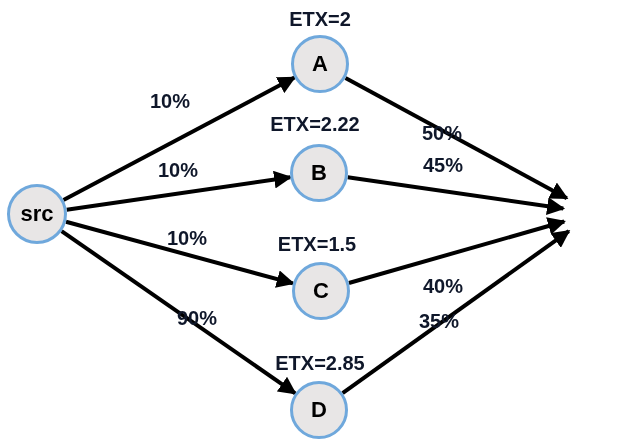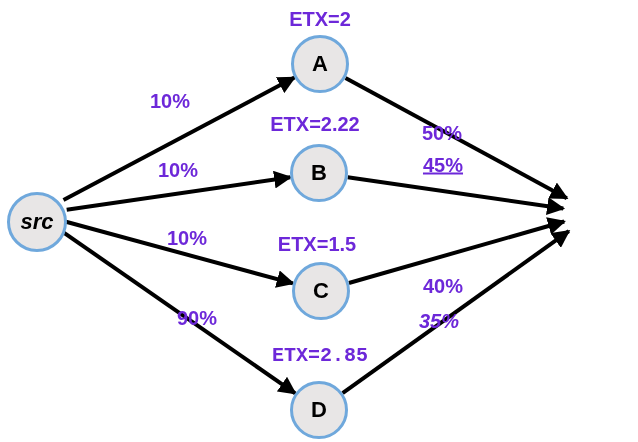--- a/index.html
+++ b/index.html
@@ -32,21 +32,21 @@
     justify-content: center;
     font-weight: bold;
     font-size: 22px;
     color: #000000;
     z-index: 2;
   }
   .lbl {
     position: absolute;
     transform: translate(-50%, -50%);
     font-weight: bold;
-    color: #6d28d9;
+    color: #0f172a;
     white-space: nowrap;
     z-index: 3;
   }
   .etx { font-size: 20px; }
   .pct { font-size: 20px; }
 </style>
 </head>
 <body>
 
 <div class="stage">
@@ -60,33 +60,33 @@
     <line class="edge-line" x1="63.5" y1="200.0" x2="294.4" y2="77.6" marker-end="url(#arrow)"></line>
     <line class="edge-line" x1="66.7" y1="209.7" x2="290.3" y2="177.2" marker-end="url(#arrow)"></line>
     <line class="edge-line" x1="66.0" y1="221.8" x2="293.0" y2="283.4" marker-end="url(#arrow)"></line>
     <line class="edge-line" x1="61.6" y1="231.1" x2="295.2" y2="393.4" marker-end="url(#arrow)"></line>
     <line class="edge-line" x1="345.5" y1="77.9" x2="566.8" y2="198.2" marker-end="url(#arrow)"></line>
     <line class="edge-line" x1="347.7" y1="177.2" x2="563.3" y2="208.5" marker-end="url(#arrow)"></line>
     <line class="edge-line" x1="348.9" y1="283.0" x2="564.2" y2="221.5" marker-end="url(#arrow)"></line>
     <line class="edge-line" x1="342.6" y1="393.1" x2="568.8" y2="231.1" marker-end="url(#arrow)"></line>
   </svg>
 
-  <div class="node" style="left:37px; top:222px; width:60px; height:60px;font-style:italic;">src</div>
+  <div class="node" style="left:37px; top:214px; width:60px; height:60px;">src</div>
   <div class="node" style="left:320px; top:64px; width:58px; height:58px;">A</div>
   <div class="node" style="left:319px; top:173px; width:58px; height:58px;">B</div>
   <div class="node" style="left:321px; top:291px; width:58px; height:58px;">C</div>
   <div class="node" style="left:319px; top:410px; width:58px; height:58px;">D</div>
 
   <div class="lbl etx" style="left:320px; top:19px;">ETX=2</div>
   <div class="lbl etx" style="left:315px; top:124px;">ETX=2.22</div>
   <div class="lbl etx" style="left:317px; top:244px;">ETX=1.5</div>
-  <div class="lbl etx" style="left:320px; top:355px;font-family:Liberation Mono, monospace;">ETX=2.85</div>
+  <div class="lbl etx" style="left:320px; top:363px;">ETX=2.85</div>
 
   <div class="lbl pct" style="left:170px; top:101px;">10%</div>
   <div class="lbl pct" style="left:178px; top:170px;">10%</div>
   <div class="lbl pct" style="left:187px; top:238px;">10%</div>
   <div class="lbl pct" style="left:197px; top:318px;">90%</div>
   <div class="lbl pct" style="left:442px; top:87px;margin-top:46px;">50%</div>
-  <div class="lbl pct" style="left:443px; top:165px;text-decoration:underline;">45%</div>
+  <div class="lbl pct" style="left:443px; top:165px;">45%</div>
   <div class="lbl pct" style="left:443px; top:241px;margin-top:45px;">40%</div>
-  <div class="lbl pct" style="left:439px; top:321px;font-style:italic;">35%</div>
+  <div class="lbl pct" style="left:439px; top:321px;">35%</div>
 
 </div>
 
 </body></html>

